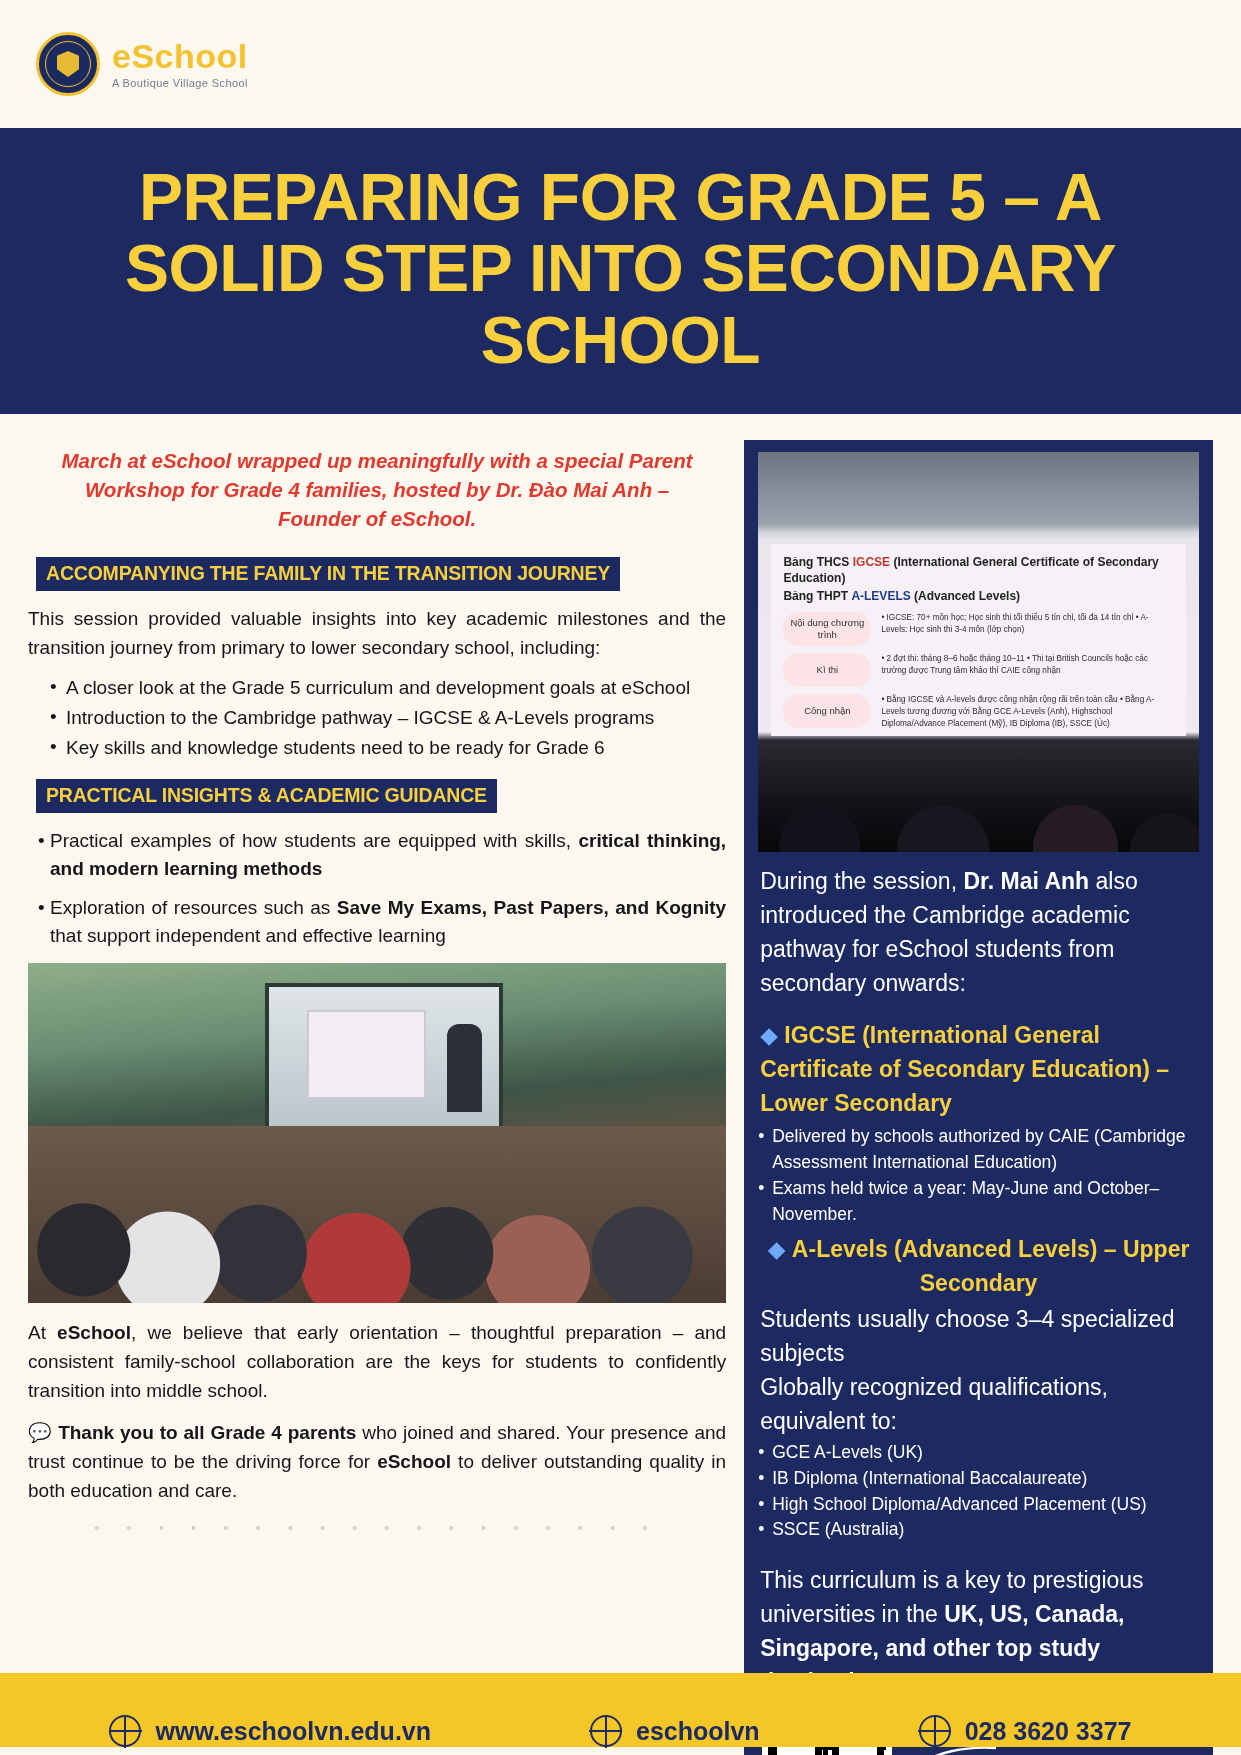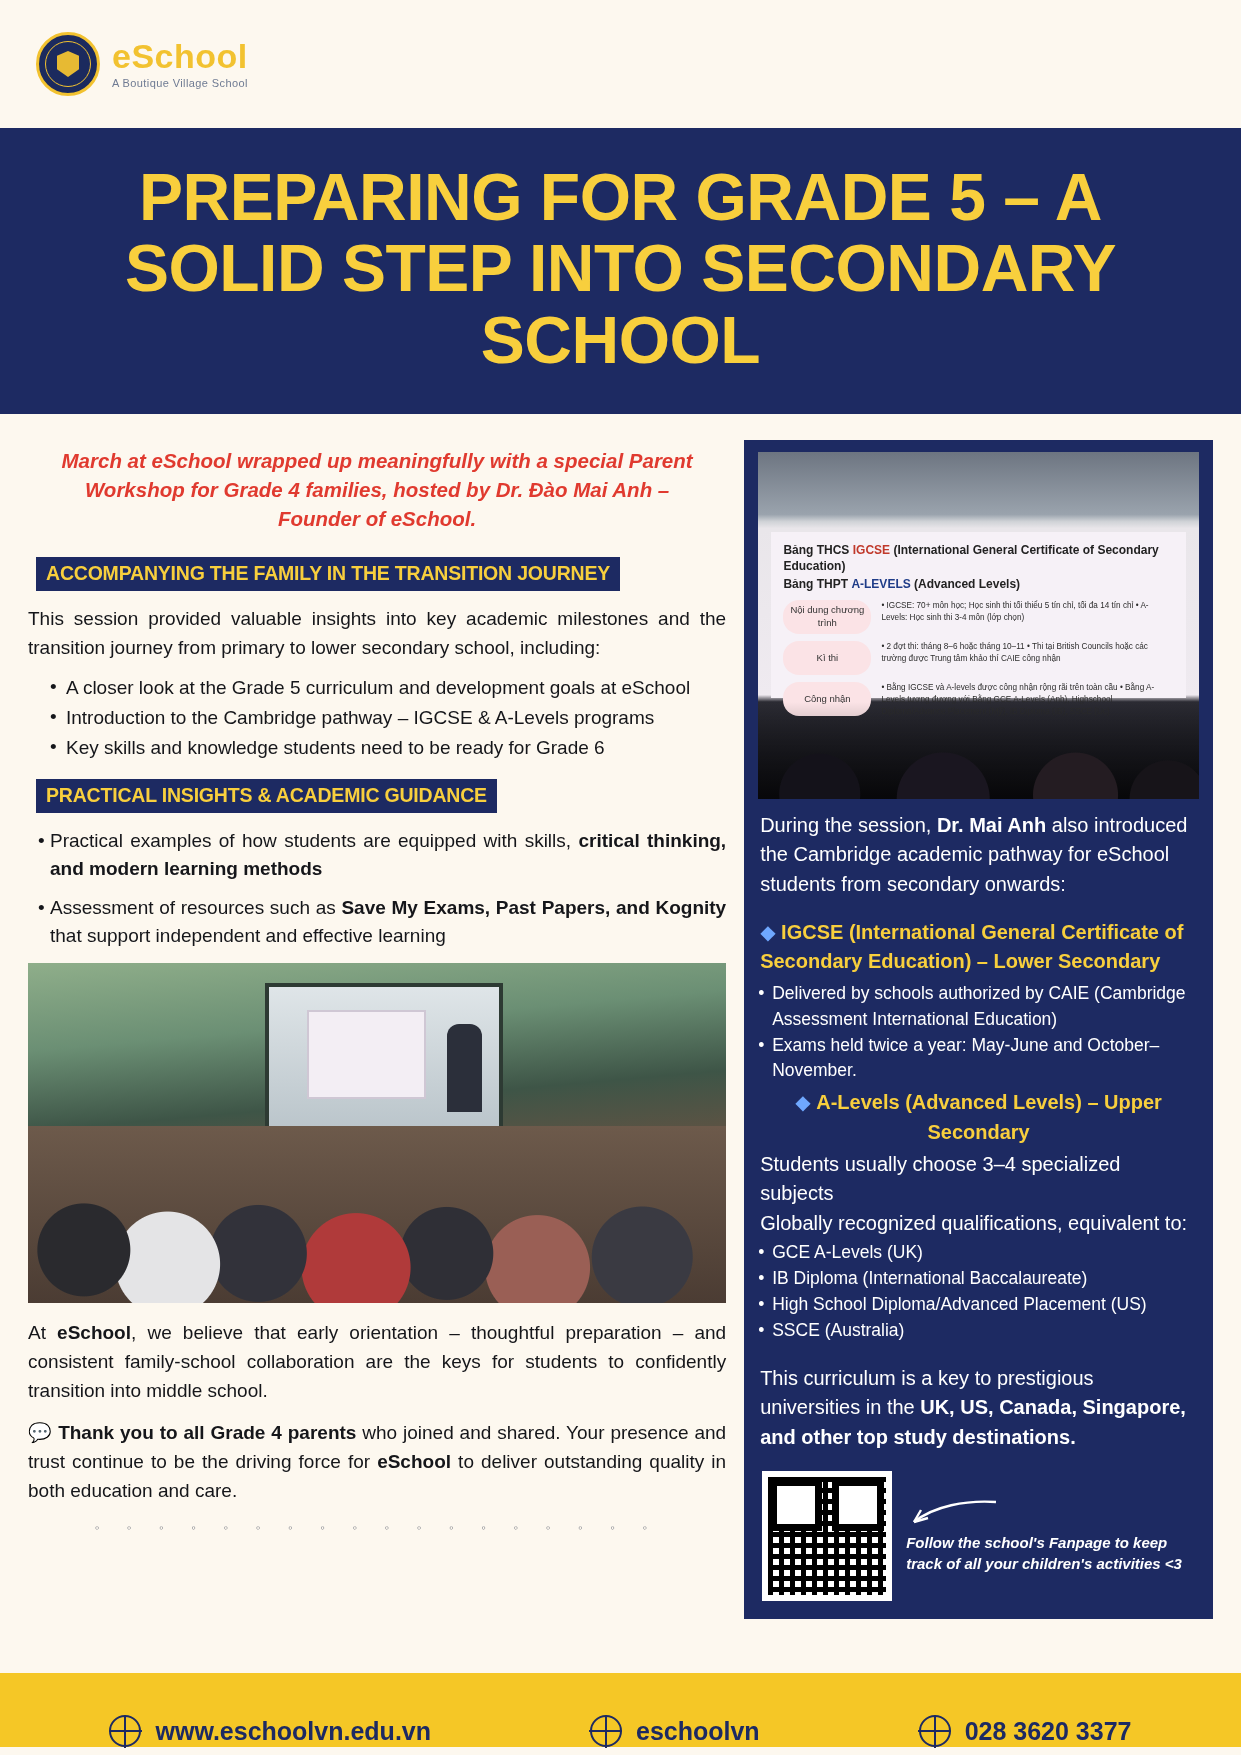--- a/index.html
+++ b/index.html
@@ -179,21 +179,21 @@
     text-align:center;
     color:#7b7f88;
     letter-spacing: 12px;
     font-size: 13px;
     margin-top: 4px;
   }
 
   
   .slide-photo {
     width: 100%;
-    height: 347px;
+    height: 400px;
     background: linear-gradient(#6d7581 0%, #9aa3ad 18%, #cfd2d6 20%, #e9e6ea 22%, #efeaf0 70%, #2b2b33 72%, #15151b 100%);
     position: relative;
     overflow: hidden;
   }
   .slide-inner {
     position: absolute; left: 3%; top: 23%; width: 94%; height: 48%;
     background: #f6f1f7;
     padding: 10px 12px;
     color: #222;
     font-size: 10.5px;
@@ -214,21 +214,21 @@
   .slide-heads {
     position:absolute; left:0; bottom:0; width:100%; height:28%;
     background:
       radial-gradient(circle at 14% 95%, #14121a 0 40px, transparent 41px),
       radial-gradient(circle at 42% 100%, #1a1620 0 46px, transparent 47px),
       radial-gradient(circle at 72% 96%, #241c22 0 42px, transparent 43px),
       radial-gradient(circle at 93% 100%, #171419 0 38px, transparent 39px),
       linear-gradient(transparent, rgba(0,0,0,.65));
   }
 
-  .rtext { color:#ffffff; font-size: 20px; line-height: 1.48; margin: 12px 2px 0 2px; }
+  .rtext { color:#ffffff; font-size: 23px; line-height: 1.48; margin: 12px 2px 0 2px; }
   .rtext b { font-weight: bold; }
   .ryellow { color:#f8cf3d; font-weight: bold; }
   .rdiamond { color:#6fa8ff; }
   .rlist { margin: 2px 0 0 0; padding: 0; list-style:none; }
   .rlist li { color:#fff; font-size: 17.5px; line-height: 1.48; padding-left: 14px; position:relative; }
   .rlist li::before { content:"•"; position:absolute; left:0; }
 
   .qr-row { display:flex; align-items:center; gap:14px; margin-top: 18px; padding: 0 4px; }
   .qr {
     width: 130px; height: 130px; background:#fff; padding:6px; flex: 0 0 auto;
@@ -310,21 +310,21 @@
       <li>Introduction to the Cambridge pathway – IGCSE &amp; A-Levels programs</li>
       <li>Key skills and knowledge students need to be ready for Grade 6</li>
     </ul>
 
     <div class="pill">PRACTICAL INSIGHTS &amp; ACADEMIC GUIDANCE</div>
 
     <p class="hang">
       <span>Practical examples of how students are equipped with skills, </span><b>critical thinking, and modern learning methods</b><span></span>
     </p>
     <p class="hang">
-      <span>Assessment of resources such as </span><b>Save My Exams, Past Papers, and Kognity</b><span> that support independent and effective learning</span>
+      <span>Exploration of resources such as </span><b>Save My Exams, Past Papers, and Kognity</b><span> that support independent and effective learning</span>
     </p>
 
     <div class="photo">
       <div class="room"></div>
       <div class="screen"></div>
       <div class="presenter"></div>
       <div class="crowd"></div>
     </div>
 
     <p class="closing">

